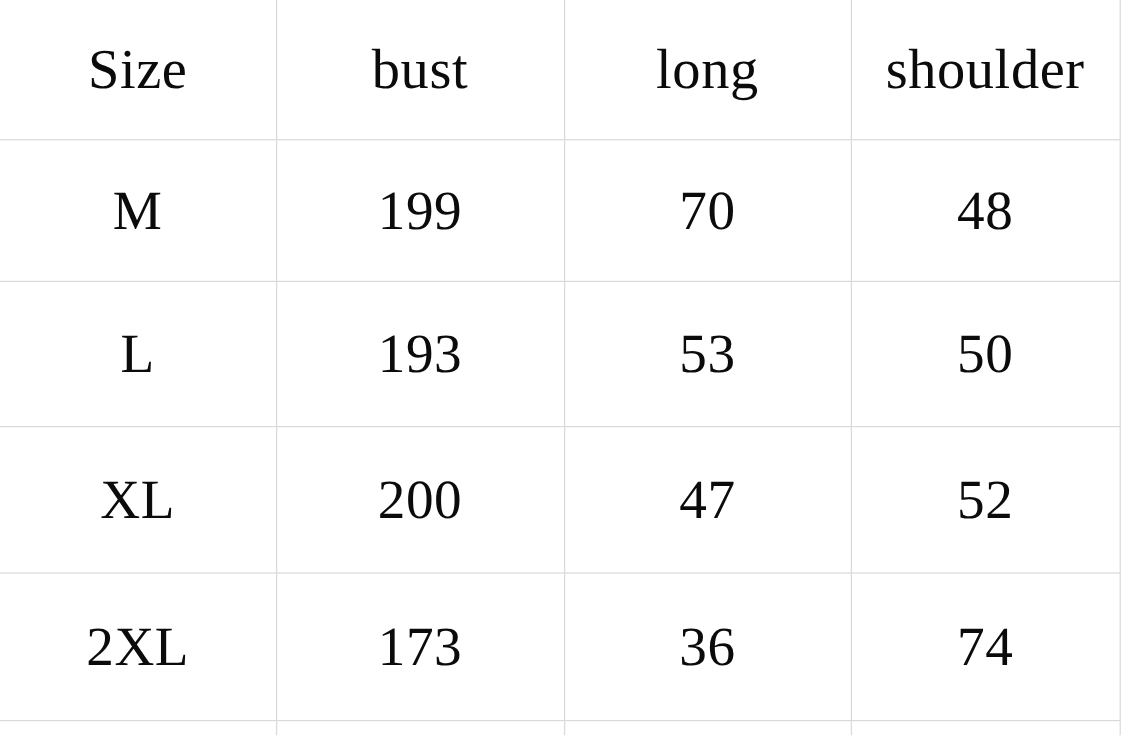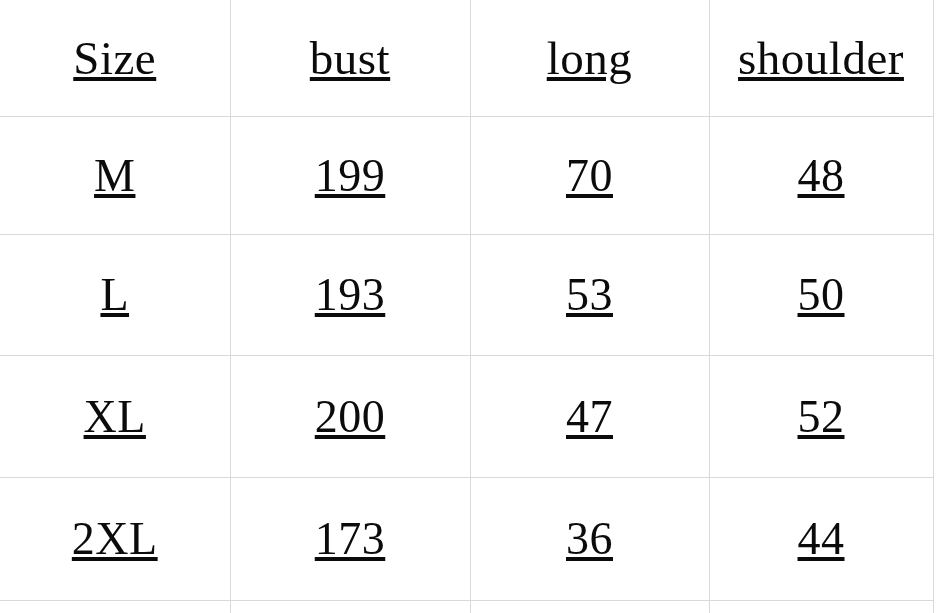--- a/index.html
+++ b/index.html
@@ -43,21 +43,20 @@
     border-right: 1px solid #d9d9d9;
     border-bottom: 1px solid #d9d9d9;
     border-top: none;
     border-left: none;
     text-align: center;
     vertical-align: middle;
     color: #0b0b0b;
     font-weight: 400;
     padding: 0;
     letter-spacing: 0.5px;
-    text-decoration: underline;
   }
 
   
   tr.row-header td {
     height: 116px;
     font-size: 47px;
     line-height: 116px;
   }
 
   
@@ -117,21 +116,21 @@
         <td>XL</td>
         <td>200</td>
         <td>47</td>
         <td>52</td>
       </tr>
 
       <tr class="row-data row-2xl">
         <td>2XL</td>
         <td>173</td>
         <td>36</td>
-        <td>44</td>
+        <td>74</td>
       </tr>
 
       <tr class="row-clip">
         <td></td>
         <td></td>
         <td></td>
         <td></td>
       </tr>
 
     </tbody>

